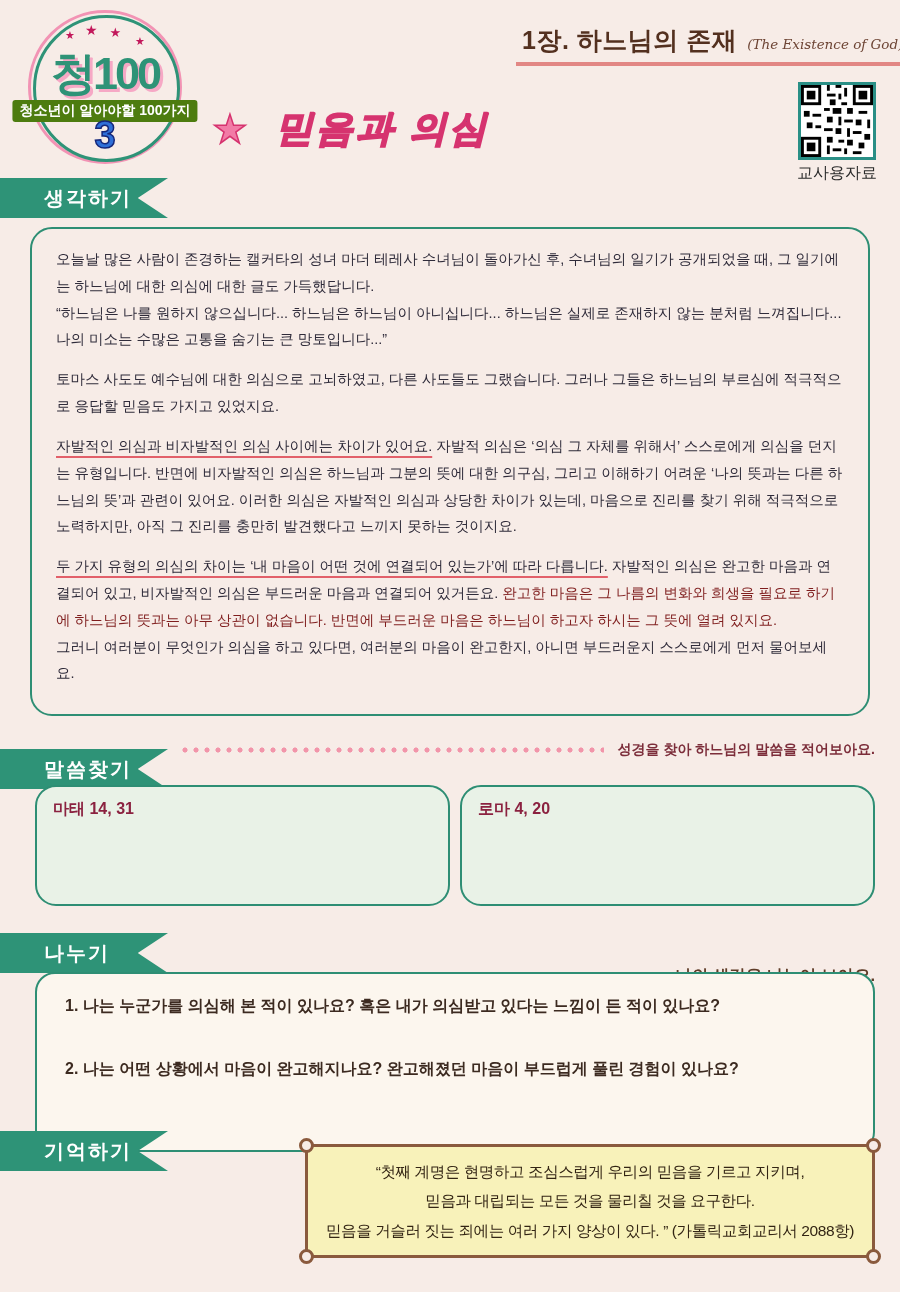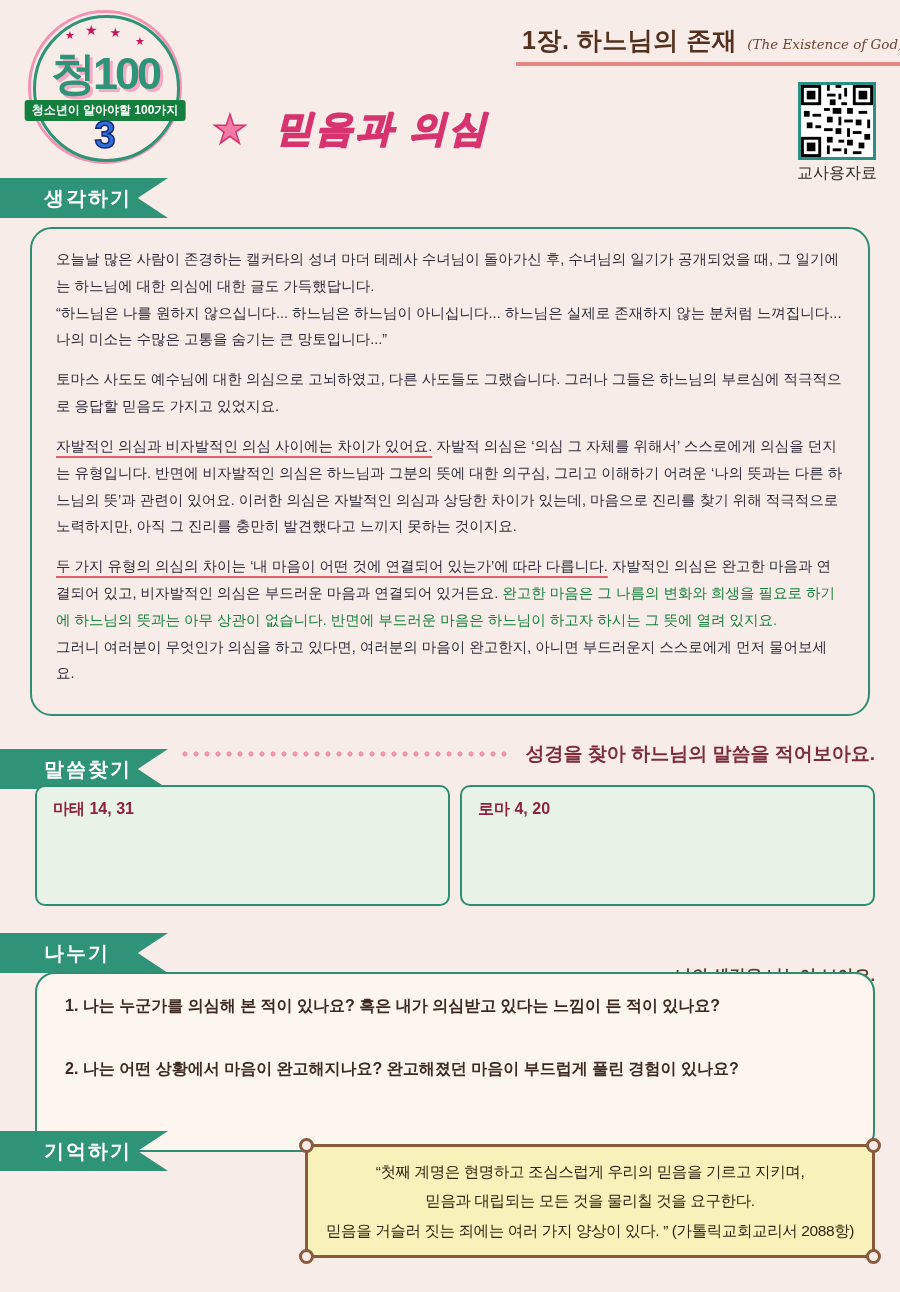--- a/index.html
+++ b/index.html
@@ -18,21 +18,21 @@
   .logo-stars .s2 { font-size:14px; margin-right:12px; position:relative; top:-4px; }
   .logo-stars .s3 { font-size:13px; margin-right:14px; position:relative; top:-2px; }
   .logo-stars .s4 { font-size:11px; position:relative; top:6px; }
   .logo-main {
     position:absolute; top:36px; width:100%; text-align:center;
     font-size:45px; font-weight:bold; color:#2e9377; letter-spacing:-3px;
     text-shadow:3px 3px 0 #f6a8c5;
   }
   .logo-band {
     position:absolute; top:92px; left:50%; transform:translateX(-50%);
-    background:#15803d; color:#ffffff; font-size:12px; font-weight:bold;
+    background:#4d7c0f; color:#ffffff; font-size:14px; font-weight:bold;
     padding:2px 7px; border-radius:3px; white-space:nowrap;
   }
   .logo-number {
     position:absolute; top:106px; width:100%; text-align:center;
     font-size:38px; font-weight:800; color:#2f6fd8;
     -webkit-text-stroke:1.5px #15277a;
   }
 
   
   .chapter { position:absolute; left:522px; top:24px; white-space:nowrap; }
@@ -70,38 +70,38 @@
     position:absolute; left:30px; top:227px; width:840px; height:489px;
     border:2.5px solid #2e8e74; border-radius:22px;
     padding:17px 24px; font-size:14.5px; line-height:1.85; color:#2f2b3a;
   }
   .think-box p { margin-bottom:13px; }
   .blockline { display:block; }
   .ul {
     text-decoration:underline; text-decoration-color:#e2606a;
     text-decoration-thickness:1.5px; text-underline-offset:5px;
   }
-  .red { color:#15803d; }
+  .red { color:#7f1d1d; }
 
   
   .note-row { position:absolute; display:flex; align-items:center; }
   .note-row-scripture { left:182px; top:741px; width:693px; }
   .note-row-sharing   { left:182px; top:941px; width:693px;margin-top:24px; }
   .dots {
     flex:1; height:6px; margin-right:14px;
     background-image:radial-gradient(circle at 3px 3px, #f295aa 2.2px, transparent 2.9px);
     background-size:11px 6px; background-repeat:repeat-x;
   }
-  .note-text-scripture { font-size:19px; font-weight:bold; color:#7c2d3a; white-space:nowrap; }
+  .note-text-scripture { font-size:14px; font-weight:bold; color:#7c2d3a; white-space:nowrap; }
   .note-text-sharing   { font-size:16.5px; font-weight:bold; color:#5f3c28; white-space:nowrap; }
 
   
   .sbox {
     position:absolute; top:785px; height:121px;
-    border:2.5px solid #2e8e74; border-radius:10px; background:#e9f2e7;
+    border:2.5px solid #2e8e74; border-radius:21px; background:#e9f2e7;
     padding:12px 16px;
   }
   .sbox-1 { left:35px; width:415px; }
   .sbox-2 { left:460px; width:415px; }
   .sbox-label { font-size:16px; font-weight:bold; color:#8b2240; }
 
   
   .share-box {
     position:absolute; left:35px; top:972px; width:840px; height:180px;
     border:2.5px solid #2e8e74; border-radius:20px; background:#fcf6ee;

